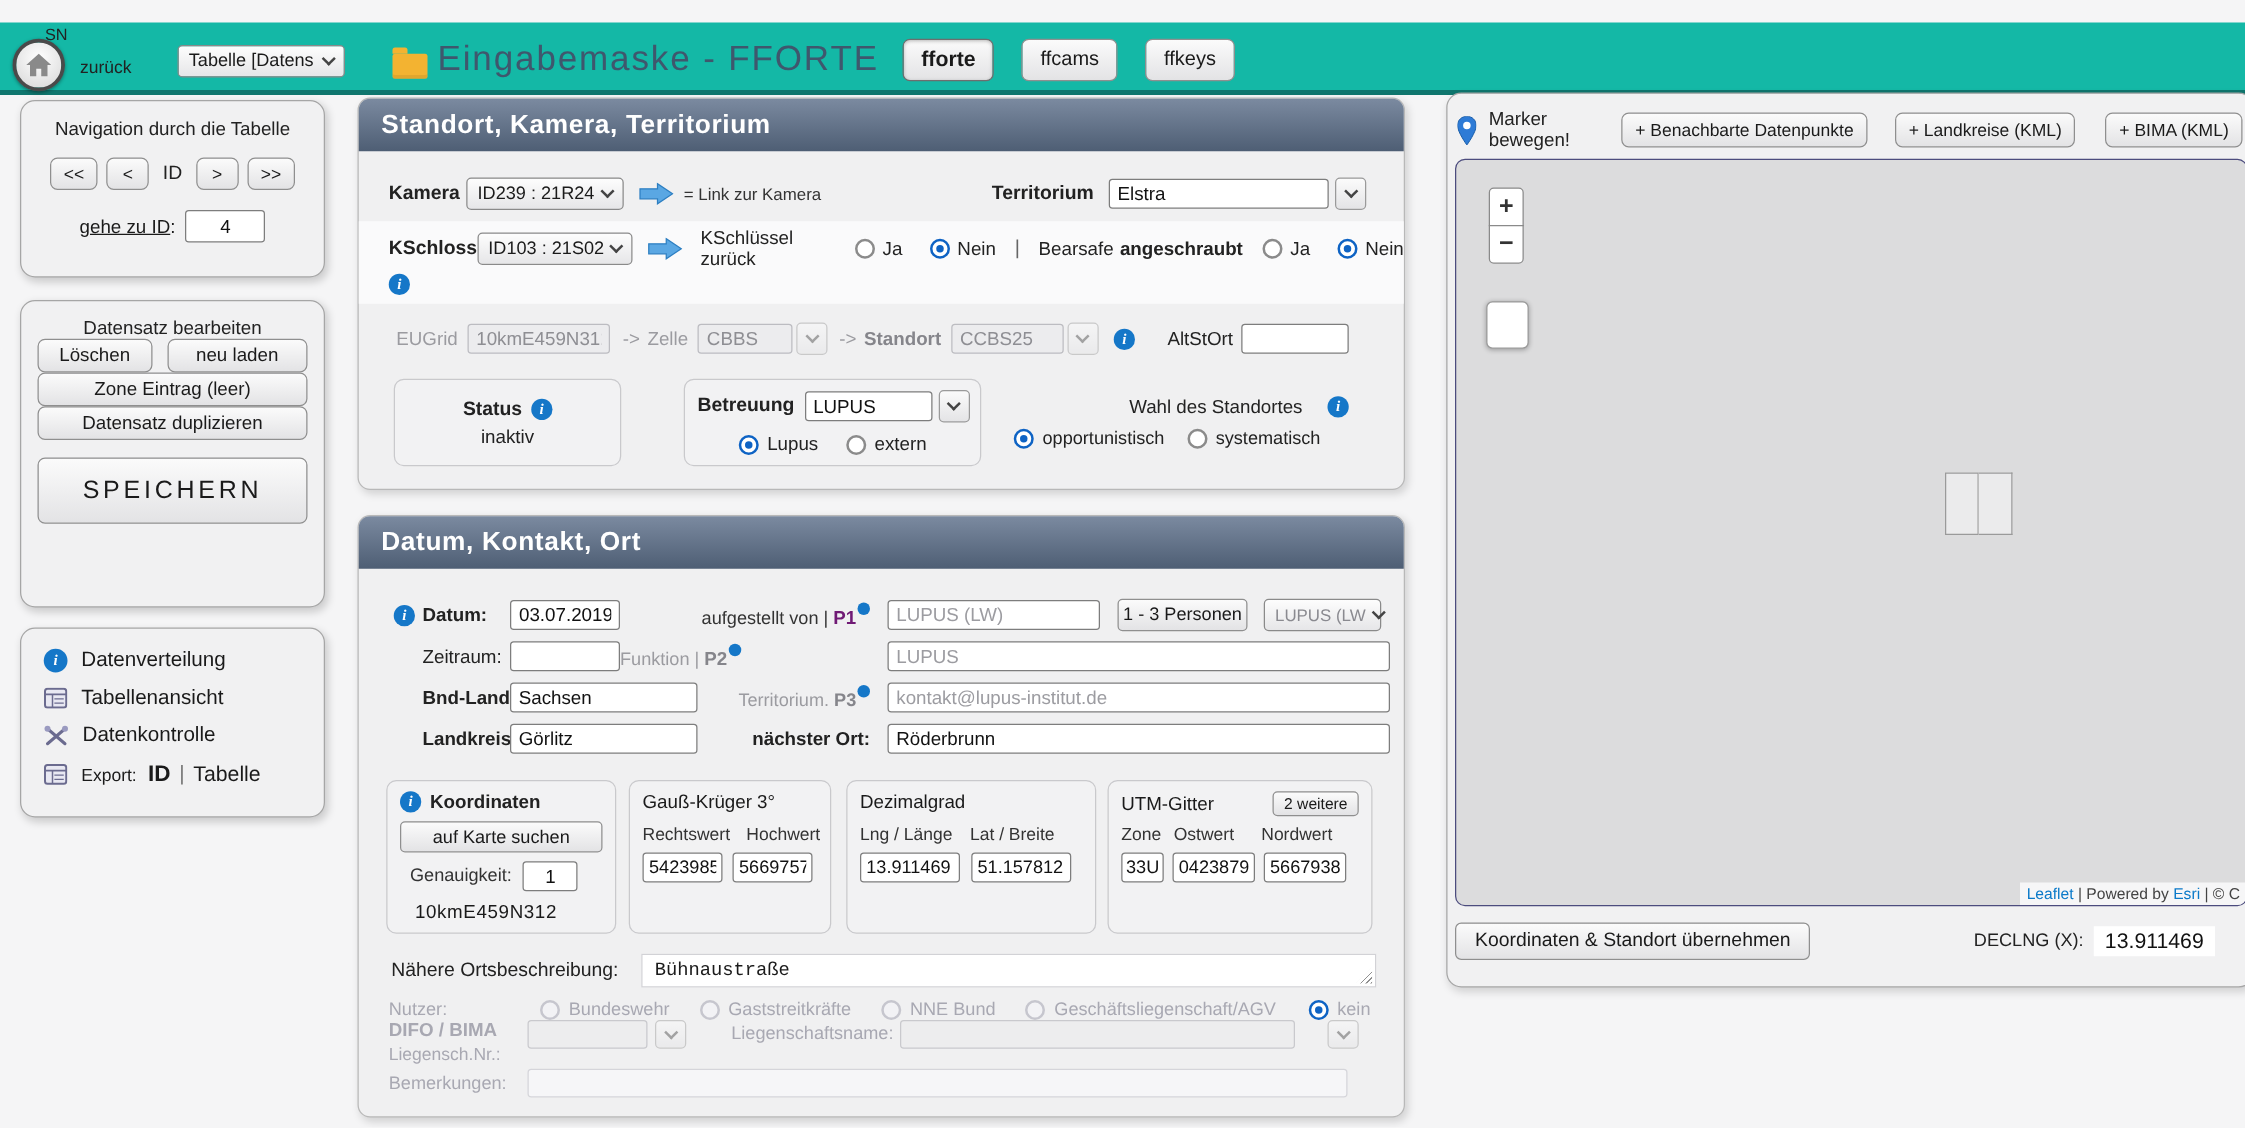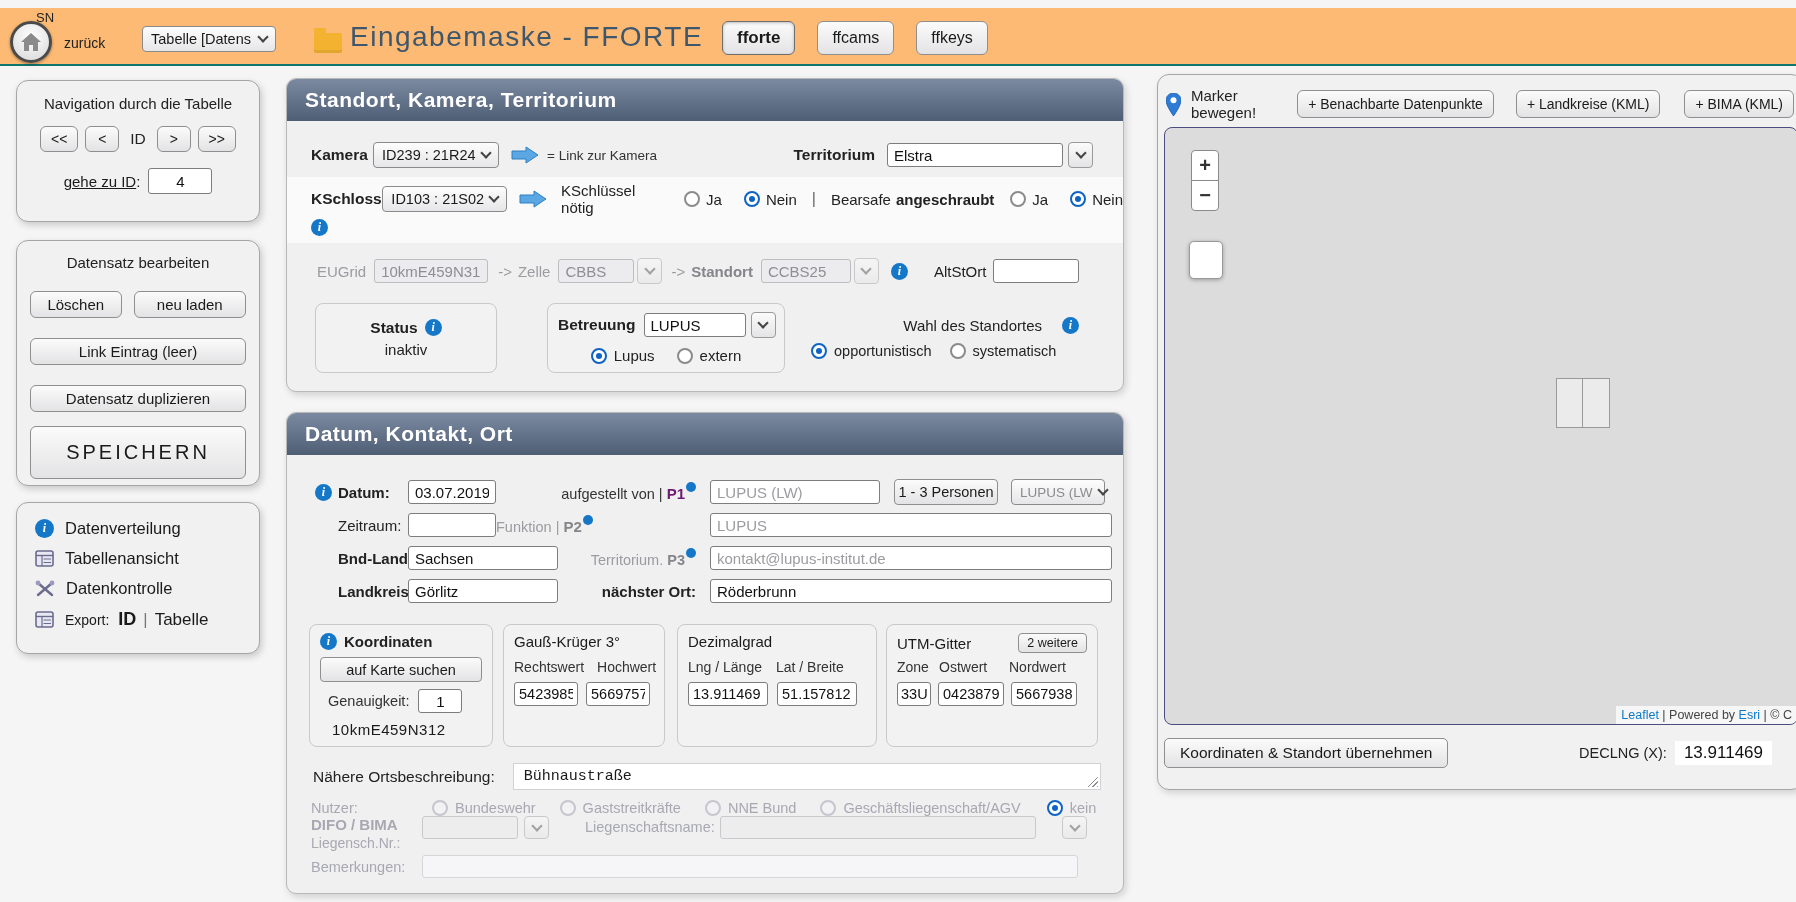--- a/index.html
+++ b/index.html
@@ -1,19 +1,19 @@
 <!DOCTYPE html>
 <html><head>
 <meta charset="utf-8">
 <style>
 *{margin:0;padding:0;box-sizing:border-box}
 body{font-family:"Liberation Sans","DejaVu Sans",sans-serif;background:#f5f5f6;color:#1a1a1a}
 #app{position:relative;width:1796px;height:902px;overflow:hidden;background:#f5f5f6}
 
-.topbar{position:absolute;left:0;top:8px;width:100%;height:58px;background:#fdba74;border-bottom:2px solid #0f766e}
+.topbar{position:absolute;left:0;top:18px;width:100%;height:58px;background:#14b8a6;border-bottom:4px solid #0f766e}
 .sn{position:absolute;left:36px;top:2px;font-size:13px;color:#222}
 .home{position:absolute;left:10px;top:13px;width:42px;height:42px;border-radius:50%;border:3px solid #4a4a4a;background:radial-gradient(circle at 50% 35%,#fff,#d6d6d6);display:flex;align-items:center;justify-content:center;box-shadow:0 1px 3px rgba(0,0,0,.4);cursor:pointer}
 .back{position:absolute;left:64px;top:27px;font-size:14px;color:#222;cursor:pointer}
 .tbl-sel{position:absolute;left:142px;top:18px;width:134px}
 .folder{position:absolute;left:314px;top:25px;width:28px;height:20px;background:#f3b331;border-radius:2px;box-shadow:inset 0 -3px 0 rgba(0,0,0,.07)}
 .folder::before{content:"";position:absolute;top:-5px;left:0;width:12px;height:5px;background:#f3b331;border-radius:2px 2px 0 0}
 .title{position:absolute;left:350px;top:13px;font-size:28px;letter-spacing:1.5px;color:#3f576d;font-weight:500;white-space:nowrap}
 .ftabs{position:absolute;left:722px;top:13px;display:flex;gap:22px}
 .ftab{height:34px;padding:0 14px;font-size:16px}
 .ftab.active{font-weight:bold;font-size:17px;border:1px solid #6e6e6e;box-shadow:inset 0 1px 3px rgba(0,0,0,.25)}
@@ -36,21 +36,21 @@
 .b{font-weight:bold}
 
 .sbox{position:absolute;left:16px;width:244px;background:#f1f1f2;border:1px solid #a6a6a6;border-radius:12px;box-shadow:2px 3px 7px rgba(0,0,0,.18)}
 #nav-box{top:80px;height:142px;padding:14px 12px}
 #nav-box .t,#edit-box .t{text-align:center;font-size:15px;color:#222}
 .navrow{display:flex;align-items:center;justify-content:center;gap:7px;margin-top:14px}
 .nbtn{height:26px;font-size:14px}
 .goto{display:flex;align-items:center;justify-content:center;margin-top:16px;font-size:15px}
 .goto .lnk{text-decoration:underline;cursor:pointer}
 #edit-box{top:240px;height:246px;padding:13px 13px}
-.erow{display:flex;gap:12px;margin-top:20px}
+.erow{display:flex;gap:12px;margin-top:0}
 .ebtn{height:27px;font-size:15px}
 .wide{width:216px}
 .save{width:216px;height:53px;font-size:20px;letter-spacing:3px;margin-top:14px}
 #tools-box{top:502px;height:152px;padding:16px 18px;display:flex;flex-direction:column;gap:11px}
 .titem{display:flex;align-items:center;gap:11px;font-size:16.5px;cursor:pointer}
 .ticon{flex:none;display:inline-flex}
 
 .sec{position:absolute;left:286px;width:838px;background:#f0f0f1;border:1px solid #b8b8b8;border-radius:10px;box-shadow:2px 3px 7px rgba(0,0,0,.15)}
 #sec1{top:78px;height:314px}
 #sec2{top:412px;height:482px}
@@ -126,21 +126,21 @@
     </div>
   </div>
 
   <div class="sbox" id="edit-box">
     <div class="t">Datensatz bearbeiten</div>
     <div class="erow">
       <button class="btn ebtn" style="width:92px">Löschen</button>
       <button class="btn ebtn" style="width:113px">neu laden</button>
     </div>
     <div class="erow">
-        <button class="btn ebtn wide">Link Eintrag (leer)</button>
+        <button class="btn ebtn wide">Zone Eintrag (leer)</button>
       </div>
     <div class="erow">
         <button class="btn ebtn wide">Datensatz duplizieren</button>
       </div>
     <button class="btn save">SPEICHERN</button>
   </div>
 
   <div class="sbox" id="tools-box">
     <div class="titem">
       <span class="info" style="width:19px;height:19px">i</span>
@@ -217,21 +217,21 @@
         <span class="lab b" style="width:74px;font-size:15.5px">KSchloss</span>
         <div class="sel" style="width:126px">
           <span>ID103 : 21S02</span>
           <span class="chev"></span>
         </div>
         <span class="arr" style="margin-left:12px">
             <svg width="28" height="18" viewBox="0 0 28 18">
               <path d="M1 5h14V1l12 8-12 8v-4H1z" fill="#5aa7e3" stroke="#2d7fc2" stroke-width="1"></path>
             </svg>
           </span>
-        <span class="lab" style="margin-left:14px">KSchlüssel nötig</span>
+        <span class="lab" style="margin-left:14px">KSchlüssel zurück</span>
         <span class="radio" style="margin-left:16px"></span>
         <span class="lab" style="margin-left:6px">Ja</span>
         <span class="radio on" style="margin-left:22px"></span>
         <span class="lab" style="margin-left:6px">Nein</span>
         <span style="margin-left:15px;color:#666">|</span>
         <span class="lab" style="margin-left:15px">Bearsafe</span>
         <span class="lab b" style="margin-left:5px">angeschraubt</span>
         <span class="radio" style="margin-left:16px"></span>
         <span class="lab" style="margin-left:6px">Ja</span>
         <span class="radio on" style="margin-left:22px"></span>

